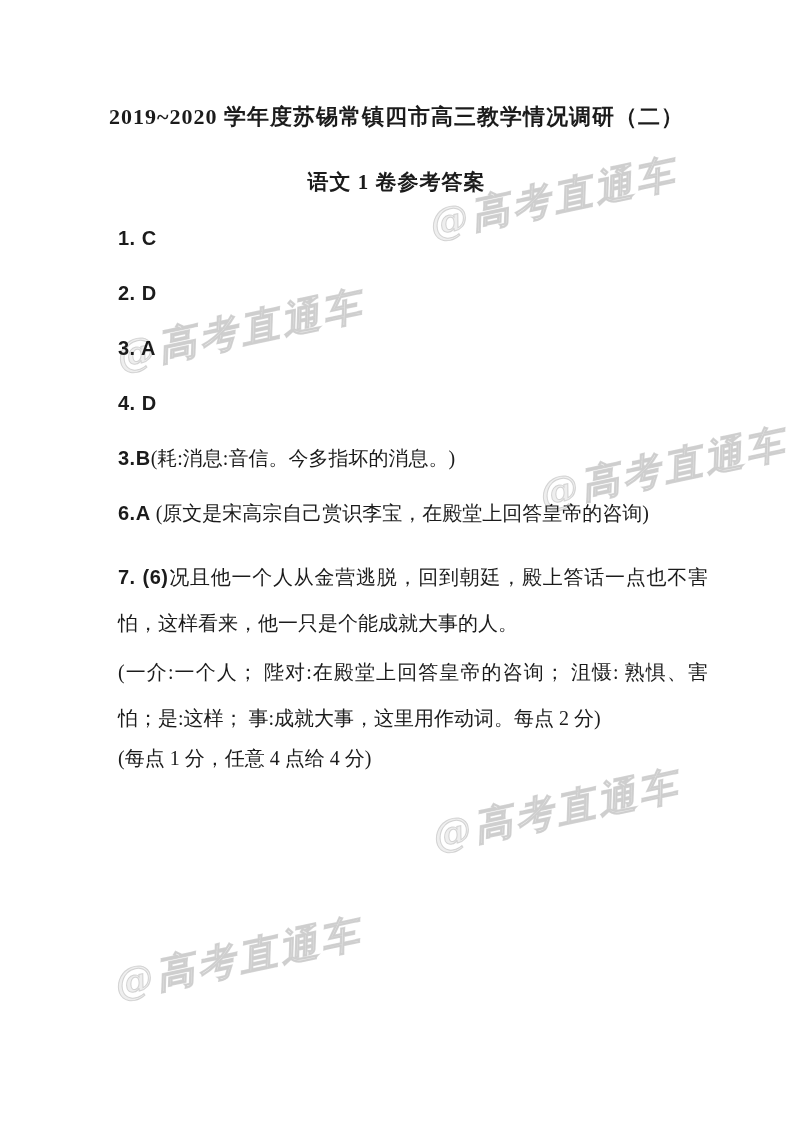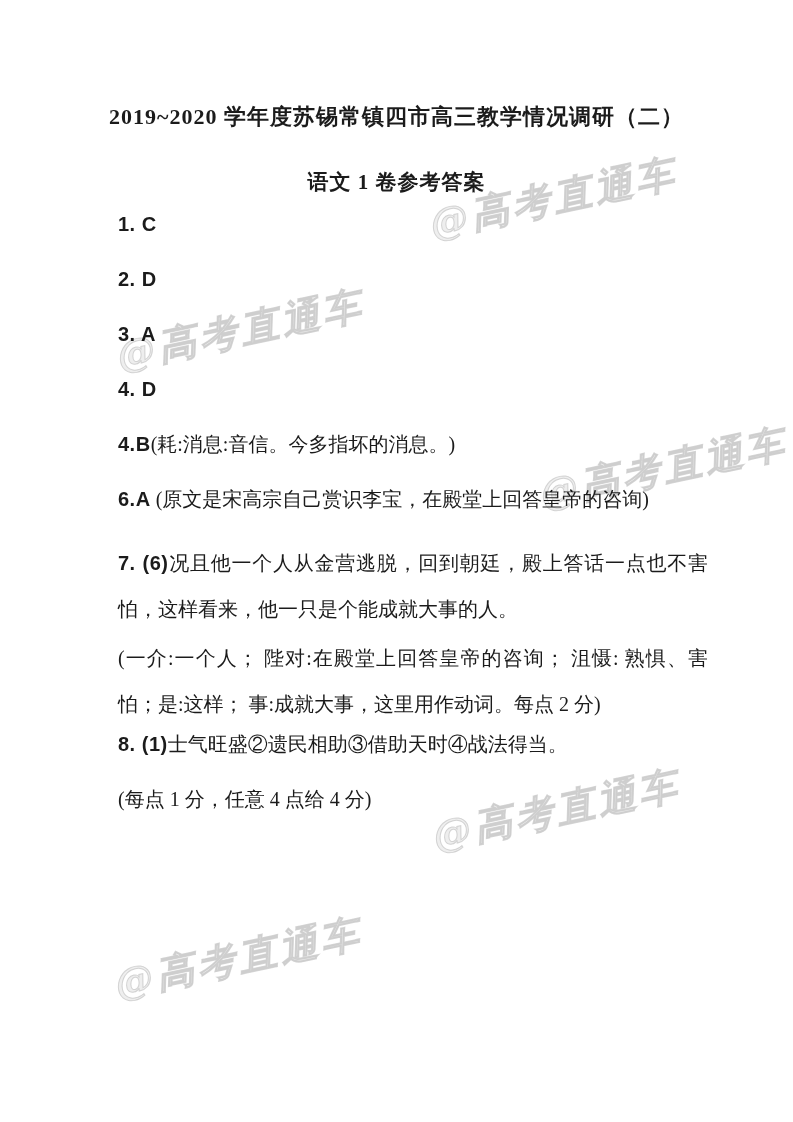--- a/index.html
+++ b/index.html
@@ -31,21 +31,21 @@
     margin: 33px 0 0 -118px;
     padding: 0;
     text-align: center;
     font-size: 21px;
     line-height: 30px;
     font-weight: bold;
     letter-spacing: 1px;
     position: relative;
     left: 59px;
   }
-  .answers { margin-top: 13px; width: 590px; position: relative; z-index: 2; }
+  .answers { margin-top: 27px; width: 590px; position: relative; z-index: 2; }
   .line { margin: 0; }
   .short { font-size: 20px; line-height: 28px; margin-bottom: 27px; }
   .para  { font-size: 20px; line-height: 46px; margin-bottom: 3px; text-align: justify; }
   .para.last-para { margin-bottom: 2px; }
   .num {
     font-family: "Liberation Sans", "DejaVu Sans", sans-serif;
     font-weight: 600;
     font-size: 20px;
     letter-spacing: 0.5px;
   }
@@ -84,21 +84,20 @@
   <span class="wm wm5">@高考直通车</span>
 
   <h1 class="doc-title">2019~2020 学年度苏锡常镇四市高三教学情况调研（二）</h1>
   <h2 class="doc-subtitle">语文 1 卷参考答案</h2>
 
   <div class="answers">
     <div class="line short"><span class="num">1. C</span><span class="txt"></span></div>
     <div class="line short"><span class="num">2. D</span><span class="txt"></span></div>
     <div class="line short"><span class="num">3. A</span><span class="txt"></span></div>
     <div class="line short"><span class="num">4. D</span><span class="txt"></span></div>
-    <div class="line short"><span class="num">4.B</span><span class="txt">(耗:消息:音信。今多指坏的消息。)</span></div>
+    <div class="line short"><span class="num">3.B</span><span class="txt">(耗:消息:音信。今多指坏的消息。)</span></div>
     <div class="line short"><span class="num">6.A</span><span class="txt"> (原文是宋高宗自己赏识李宝，在殿堂上回答皇帝的咨询)</span></div>
     <div class="line para"><span class="num">7. (6)</span><span class="txt">况且他一个人从金营逃脱，回到朝廷，殿上答话一点也不害怕，这样看来，他一只是个能成就大事的人。</span></div>
     <div class="line para"><span class="txt">(一介:一个人； 陛对:在殿堂上回答皇帝的咨询； 沮慑: 熟惧、害怕；是:这样； 事:成就大事，这里用作动词。每点 2 分)</span></div>
-    <div class="line short"><span class="num">8. (1)</span><span class="txt">士气旺盛②遗民相助③借助天时④战法得当。</span></div>
     <div class="line short"><span class="txt">(每点 1 分，任意 4 点给 4 分)</span></div>
   </div>
 
 </div>
 
 </body></html>

